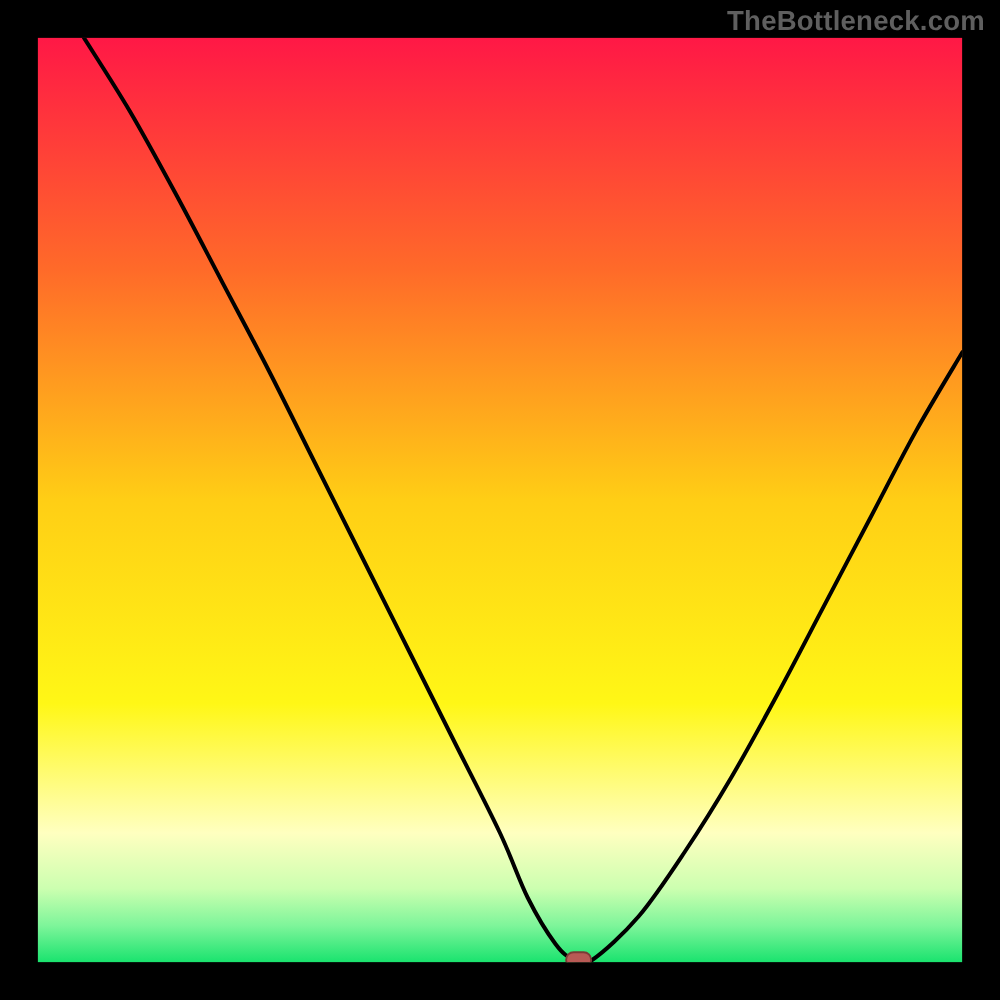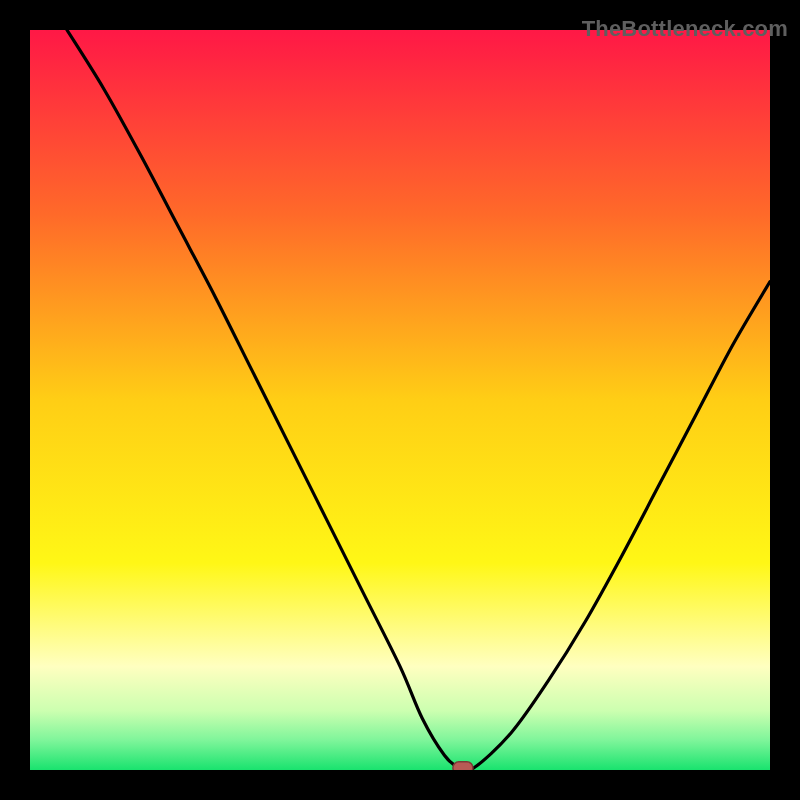--- a/index.html
+++ b/index.html
@@ -12,21 +12,21 @@
     font-family: Arial, Helvetica, sans-serif;
   }
   .container {
     position: relative;
     width: 800px;
     height: 800px;
     background: #000;
   }
   .watermark {
     position: absolute;
-    top: 16px;
+    top: 4px;
     right: 12px;
     color: #5f5f5f;
     font-size: 22px;
     font-weight: 600;
     letter-spacing: 0.2px;
     z-index: 10;
   }
   .plot-area {
     position: absolute;
     left: 30px;

